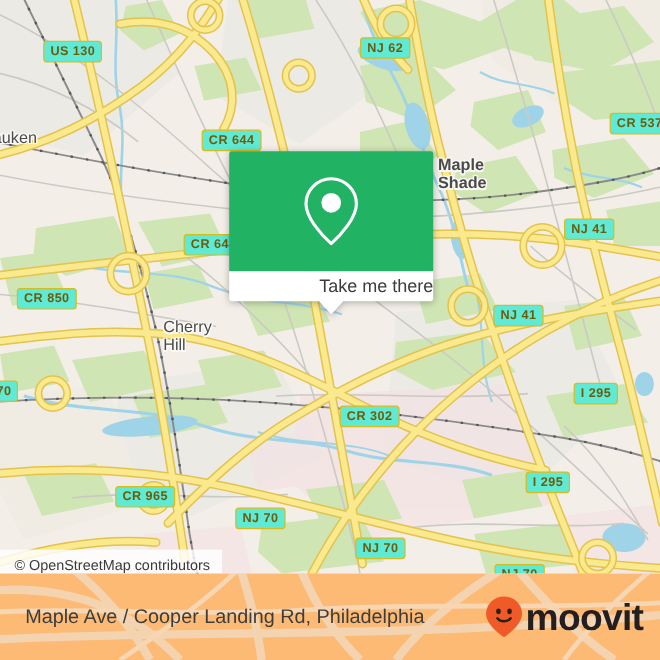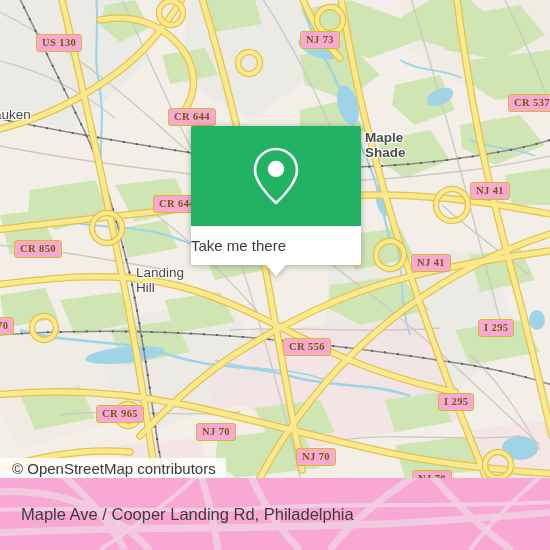--- a/index.html
+++ b/index.html
@@ -27,25 +27,25 @@
     width: 550px;
     height: 478px;
     overflow: hidden;
     background: #f3efe8;
   }
   .map-svg { position:absolute; left:0; top:0; width:550px; height:478px; display:block; }
 
   
   .shield {
     position: absolute;
-    background: #f9a8d4;
+    background: #5eead4;
     border: 1.6px solid #d6bc1f;
     border-radius: 3px;
     color: #6f5c0a;
-    font-family: Liberation Serif, serif;
+    font-family: Liberation Sans, sans-serif;
     font-size: 10.5px;
     font-weight: bold;
     letter-spacing: 0.4px;
     line-height: 14px;
     height: 14px;
     padding: 1px 5px 1px 5px;
     white-space: nowrap;
     box-sizing: content-box;
     text-align: center;
   }
@@ -75,26 +75,26 @@
   }
   .popup-head {
     height: 100px;
     background: #22b264;
     border-radius: 2px 2px 0 0;
     display: flex;
     align-items: center;
     justify-content: center;
   }
   .popup-foot {
-    height: 39px;
+    height: 25px;
     background: #ffffff;
     border-radius: 0 0 2px 2px;
     display: flex;
     align-items: center;
-    justify-content: flex-start;
+    justify-content: flex-end;
   }
   .popup-foot span {
     color: #3c3c3c;
     font-size: 15px;
     font-family: "Liberation Sans", sans-serif;
   }
   .popup-tail {
     position: absolute;
     left: 50%;
     bottom: -11px;
@@ -106,37 +106,37 @@
   }
 
   
   .attribution {
     position: absolute;
     left: 0;
     bottom: 0;
     height: 20px;
     padding: 0 10px 0 12px;
     display: flex;
-    align-items: center;
+    align-items: flex-end;
     background: rgba(255,255,255,0.82);
     color: #3a3a3a;
-    font-size: 15px;
+    font-size: 12px;
     font-family: "Liberation Sans", sans-serif;
     white-space: nowrap;
     margin-top: 24px;
   }
 
   
   .footer {
     position: absolute;
     left: 0;
     top: 478px;
     width: 550px;
     height: 72px;
-    background: #f9a8d4;
+    background: #fdba74;
     overflow: hidden;
   }
   .footer-watermark {
     position: absolute;
     left: 0; top: 0;
     width: 550px; height: 72px;
     opacity: 0.5;
   }
   .footer-inner {
     position: relative;
@@ -337,35 +337,35 @@
           <circle cx="171" cy="13" r="12"></circle>
           <circle cx="128" cy="415" r="11"></circle>
         </g>
       </g>
     </svg>
 
     <div id="place-labels">
         <div class="place" style="left: -6px; top: 108px;">auken</div>
         <div class="place" style="left: 365px; top: 131px; font-weight: bold;">Maple
 Shade</div>
-        <div class="place" style="left: 136px; top: 266px;">Landing
+        <div class="place" style="left: 136px; top: 266px;">Cherry
 Hill</div>
       </div>
 
     <div id="road-shields">
         <div class="shield" style="left: 36px; top: 34px;">US 130</div>
-        <div class="shield" style="left: 300px; top: 31px;">NJ 73</div>
+        <div class="shield" style="left: 300px; top: 31px;">NJ 62</div>
         <div class="shield" style="left: 508px; top: 94px;">CR 537</div>
         <div class="shield" style="left: 168px; top: 108px;">CR 644</div>
         <div class="shield" style="left: 153px; top: 195px;">CR 644</div>
         <div class="shield" style="left: 470px; top: 182px;">NJ 41</div>
         <div class="shield" style="left: 14px; top: 240px;">CR 850</div>
         <div class="shield" style="left: 411px; top: 254px;">NJ 41</div>
         <div class="shield" style="left: -9px; top: 317px;">70</div>
-        <div class="shield" style="left: 283px; top: 338px;">CR 556</div>
+        <div class="shield" style="left: 283px; top: 338px;">CR 302</div>
         <div class="shield" style="left: 478px; top: 319px;">I 295</div>
         <div class="shield" style="left: 438px; top: 393px;">I 295</div>
         <div class="shield" style="left: 96px; top: 405px;">CR 965</div>
         <div class="shield" style="left: 196px; top: 423px;">NJ 70</div>
         <div class="shield" style="left: 296px; top: 448px;">NJ 70</div>
         <div class="shield" style="left: 412px; top: 470px;">NJ 70</div>
       </div>
 
     <div class="popup">
       <div class="popup-head">
@@ -397,16 +397,25 @@
         <path d="M200,-5 C210,25 215,48 218,72"></path>
       </g>
       <g stroke="#f2f2f2" fill="none" stroke-width="4">
         <path d="M-5,32 C80,28 170,36 260,30 C350,24 450,30 556,24"></path>
         <path d="M100,72 C140,45 175,20 200,-5"></path>
         <path d="M470,72 C490,45 515,20 545,-5"></path>
       </g>
     </svg>
     <div class="footer-inner">
       <div class="footer-title">Maple Ave / Cooper Landing Rd, Philadelphia</div>
+      <div class="logo">
+        <svg width="32" height="36" viewBox="0 0 32 36">
+          <path d="M16 1 C7.7 1 1 7.5 1 15.5 C1 23.5 10 31 16 35 C22 31 31 23.5 31 15.5 C31 7.5 24.3 1 16 1 Z" fill="#f05a28"></path>
+          <ellipse cx="11.4" cy="13.4" rx="1.9" ry="2.4" fill="#2b2118"></ellipse>
+          <ellipse cx="20.6" cy="13.4" rx="1.9" ry="2.4" fill="#2b2118"></ellipse>
+          <path d="M10.5 19.2 C13 22.6 19 22.6 21.5 19.2" stroke="#2b2118" stroke-width="2" fill="none" stroke-linecap="round"></path>
+        </svg>
+        <span class="logo-word">moovit</span>
+      </div>
     </div>
   </div>
 
 </div>
 
 </body></html>

